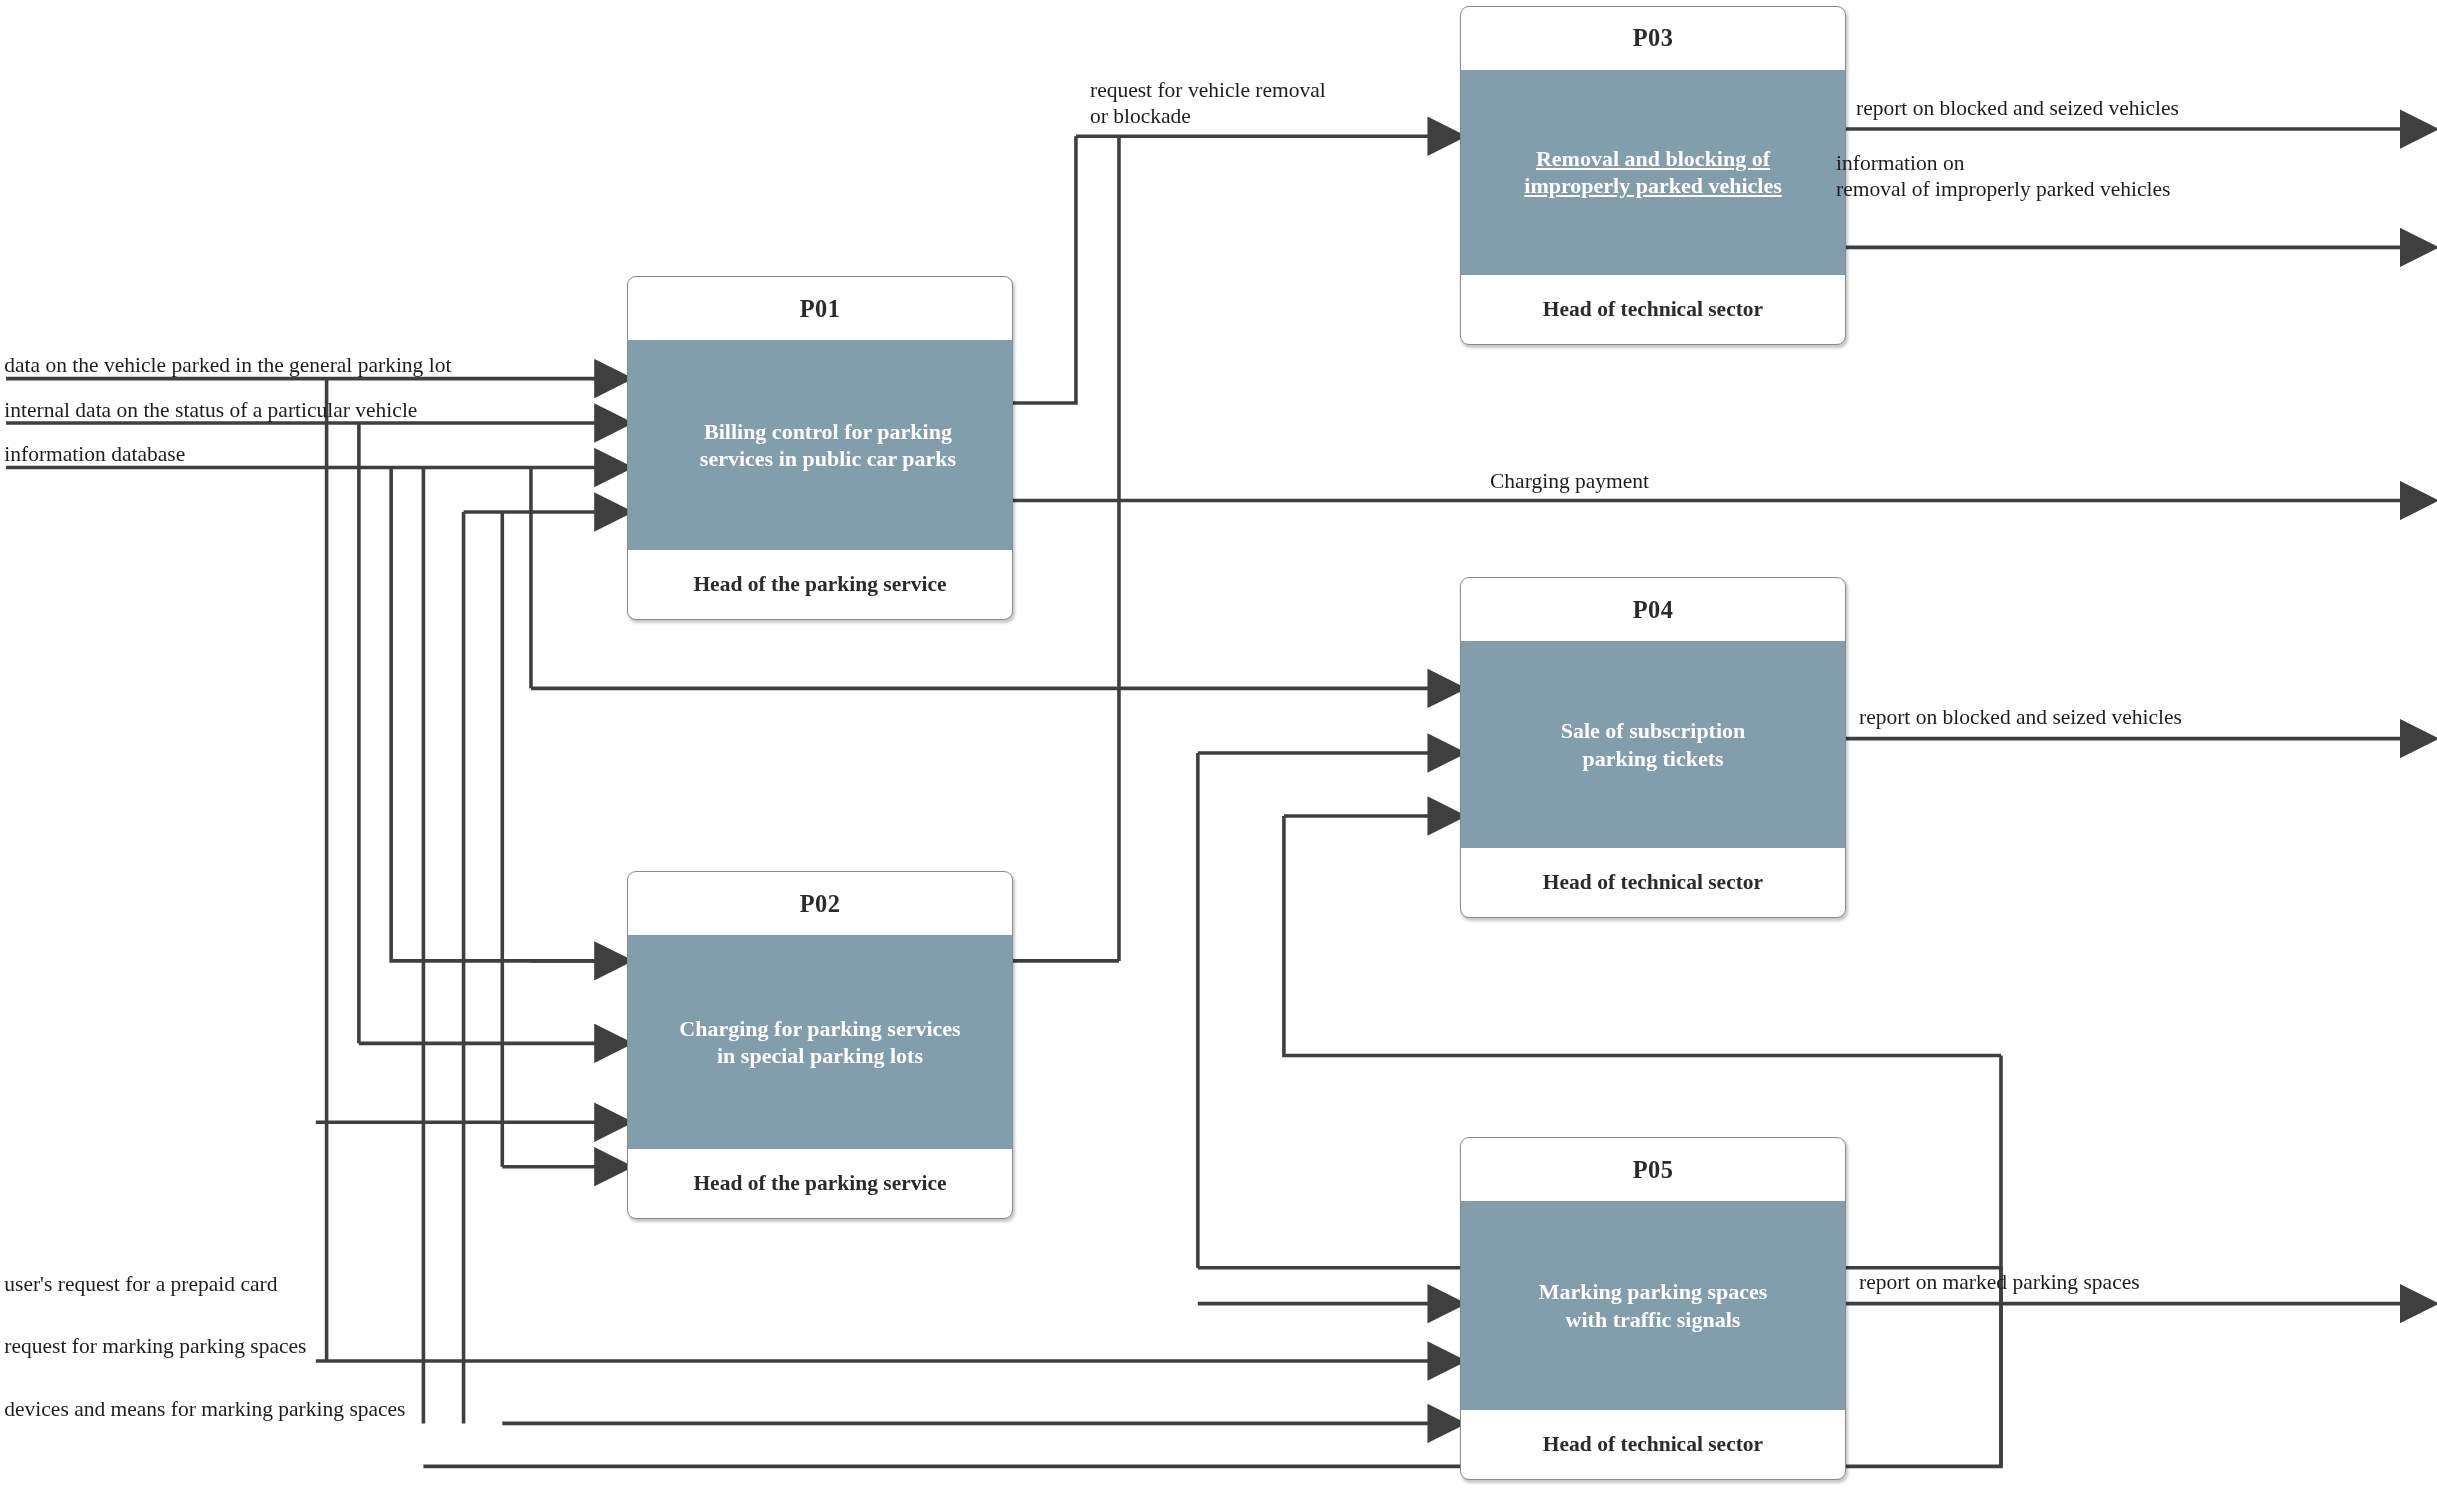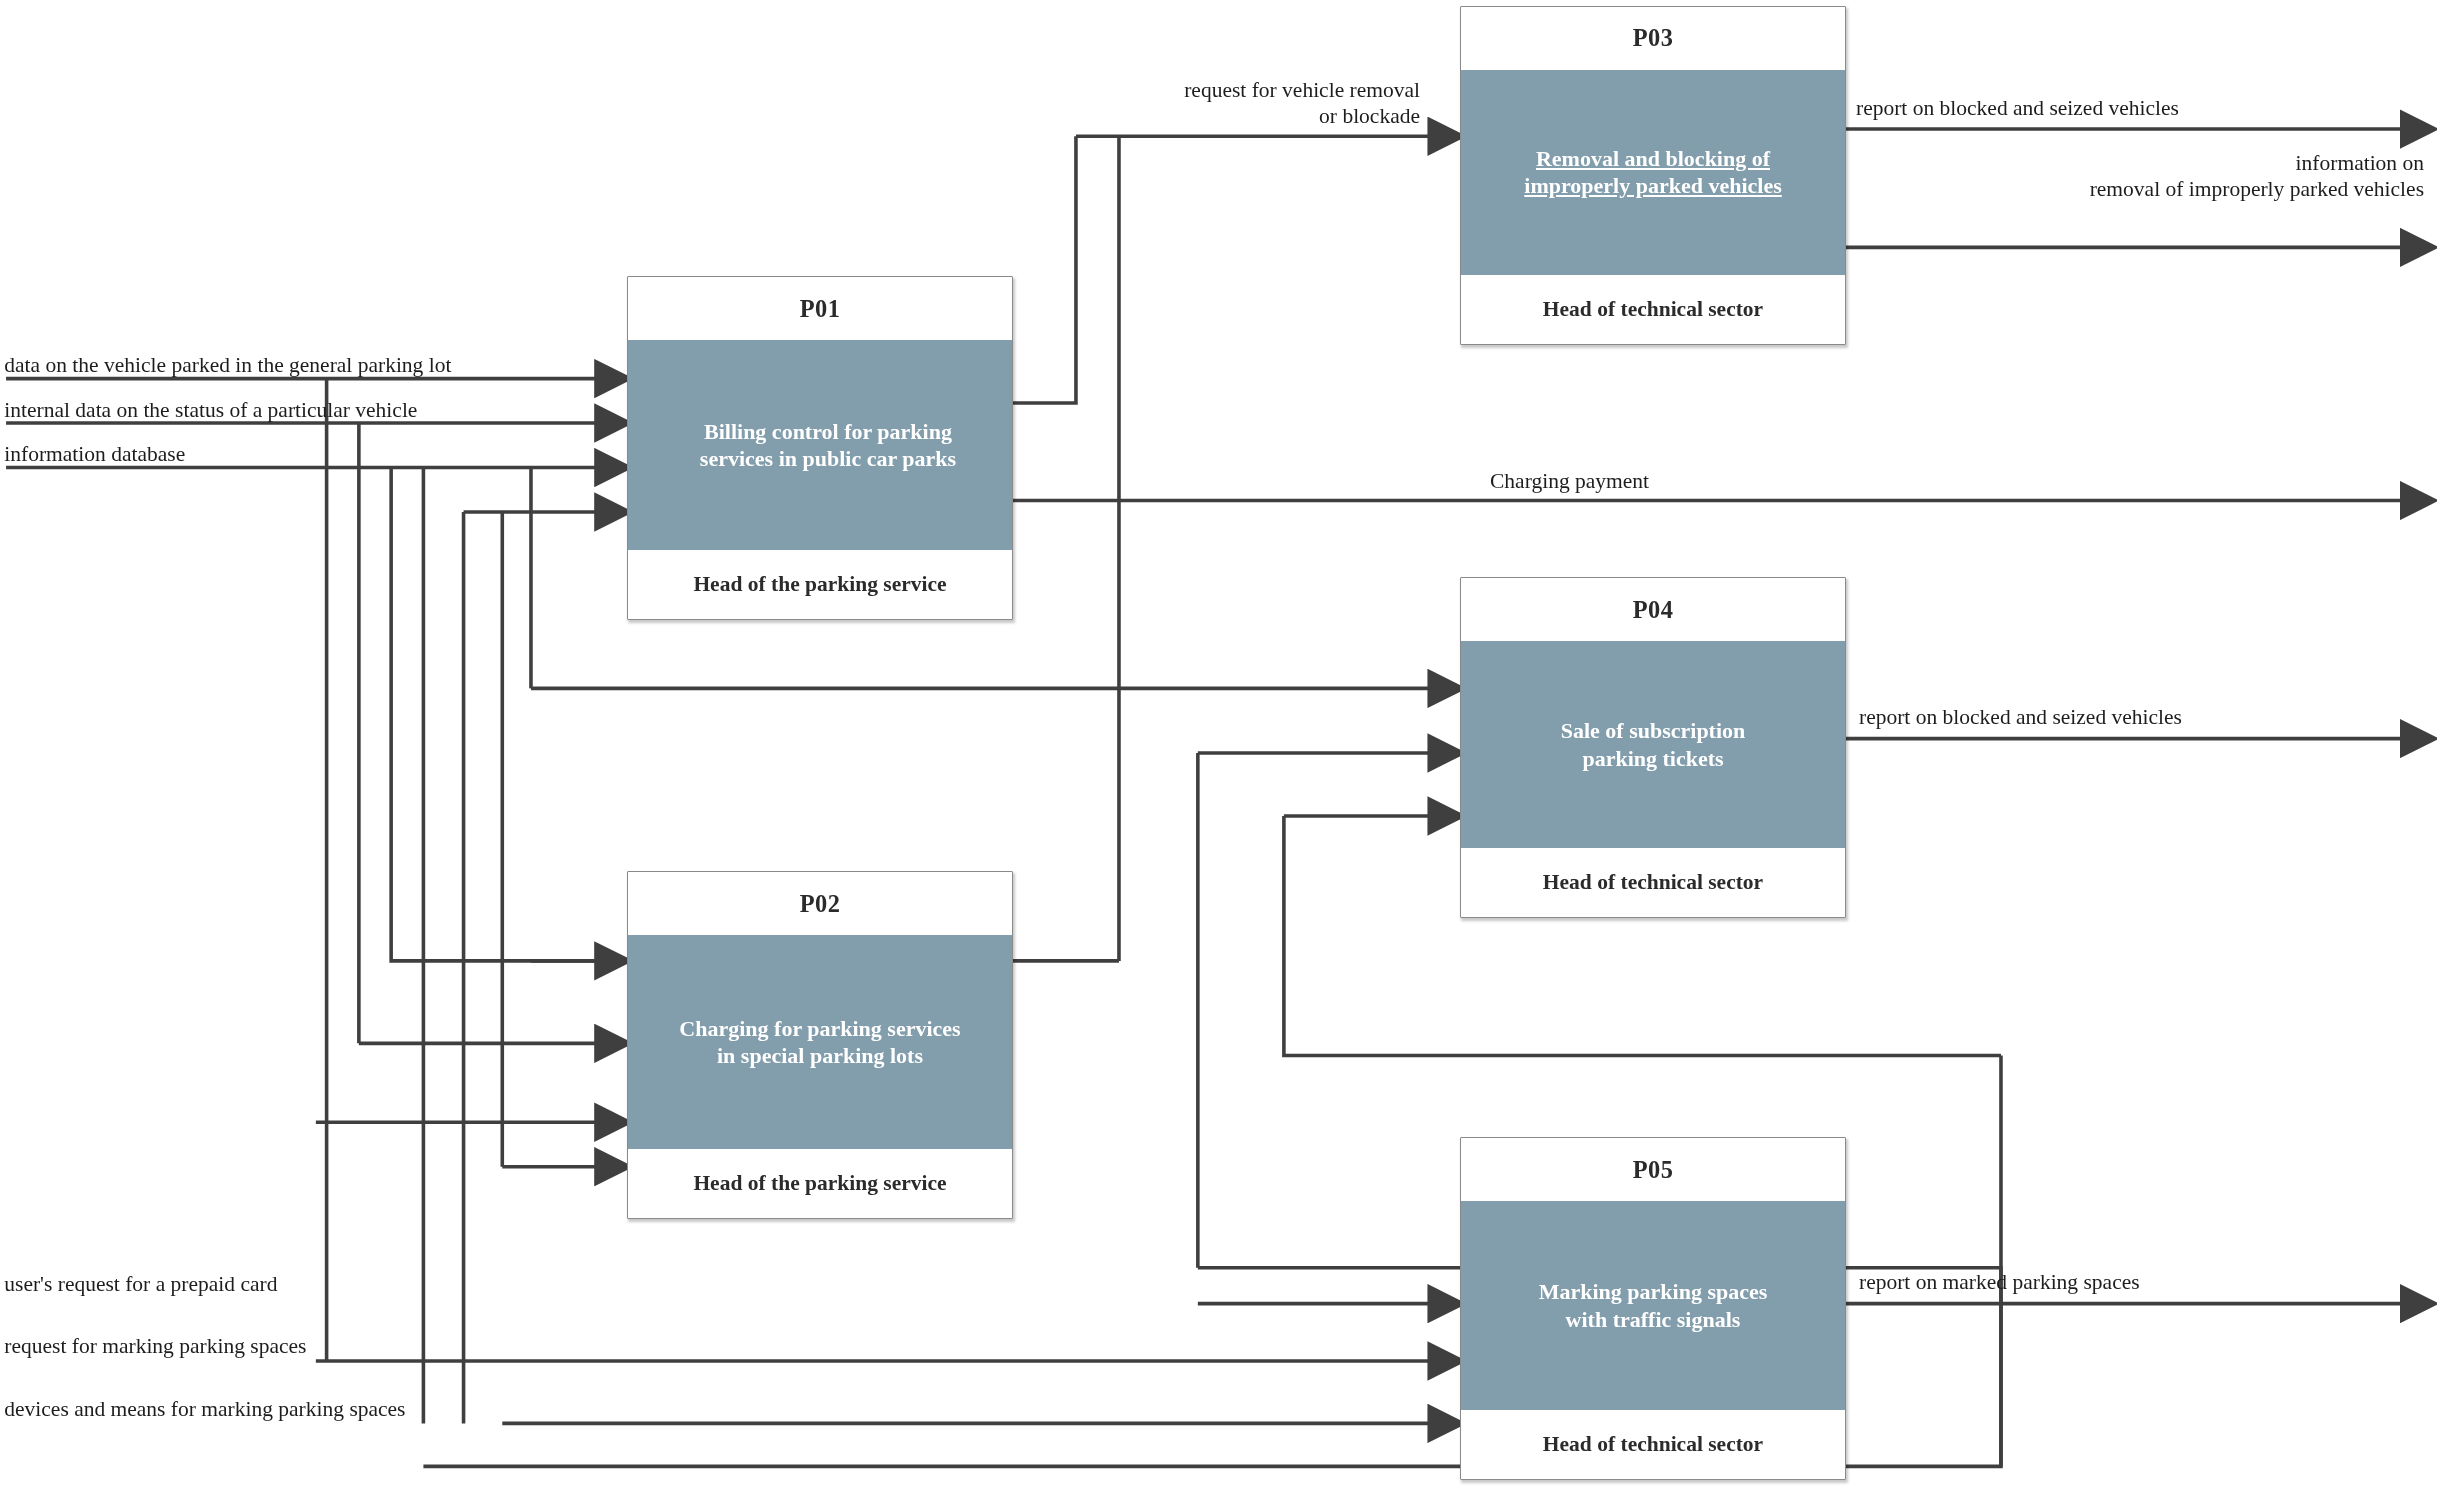--- a/index.html
+++ b/index.html
@@ -1,28 +1,28 @@
 <!DOCTYPE html>
 <html style="font-size:11.5px"><head>
 <meta charset="utf-8">
 <style>
   html,body{margin:0;padding:0;background:#ffffff;}
   body{font-family:"Liberation Serif", serif;}
   #stage{position:relative;width:2438px;height:1508px;background:#fff;overflow:hidden;}
   svg.wires{position:absolute;left:0;top:0;width:2438px;height:1508px;}
-  .proc{position:absolute;box-sizing:border-box;border:1.4px solid #8a8a8a;border-radius:1px;background:#ffffff;
+  .proc{position:absolute;box-sizing:border-box;border:1.4px solid #8a8a8a;border-radius:9px;background:#ffffff;
         box-shadow:1.4px 2.2px 2.9px rgba(0,0,0,0.22);display:flex;flex-direction:column;overflow:hidden;}
   .proc .pid{height:63px;display:flex;align-items:center;justify-content:center;
              font-weight:bold;font-size:24.4px;color:#2b2b2b;letter-spacing:0.4px;}
   .proc .body{flex:1;background:#829dab;display:flex;align-items:center;justify-content:center;
               text-align:center;color:#ffffff;font-weight:bold;font-size:22px;line-height:1.25;padding:0 10px;}
   .proc .owner{height:69px;display:flex;align-items:center;justify-content:center;
                font-weight:bold;font-size:21.5px;color:#2b2b2b;}
   .flabel{position:absolute;font-size:21.5px;color:#1d1d1d;white-space:pre;line-height:1.22;}
-  .flabel.center{text-align:right;}
+  .flabel.center{text-align:left;}
 </style>
 </head>
 <body>
 
 <div id="stage">
 
   <svg class="wires" viewBox="0 0 3399 2103" xmlns="http://www.w3.org/2000/svg">
     <defs>
       <marker id="ah" viewBox="0 0 12 12" refX="10" refY="6" markerWidth="11" markerHeight="11" orient="auto-start-reverse">
         <path d="M0,0 L12,6 L0,12 z" fill="#3f3f3f"></path>

